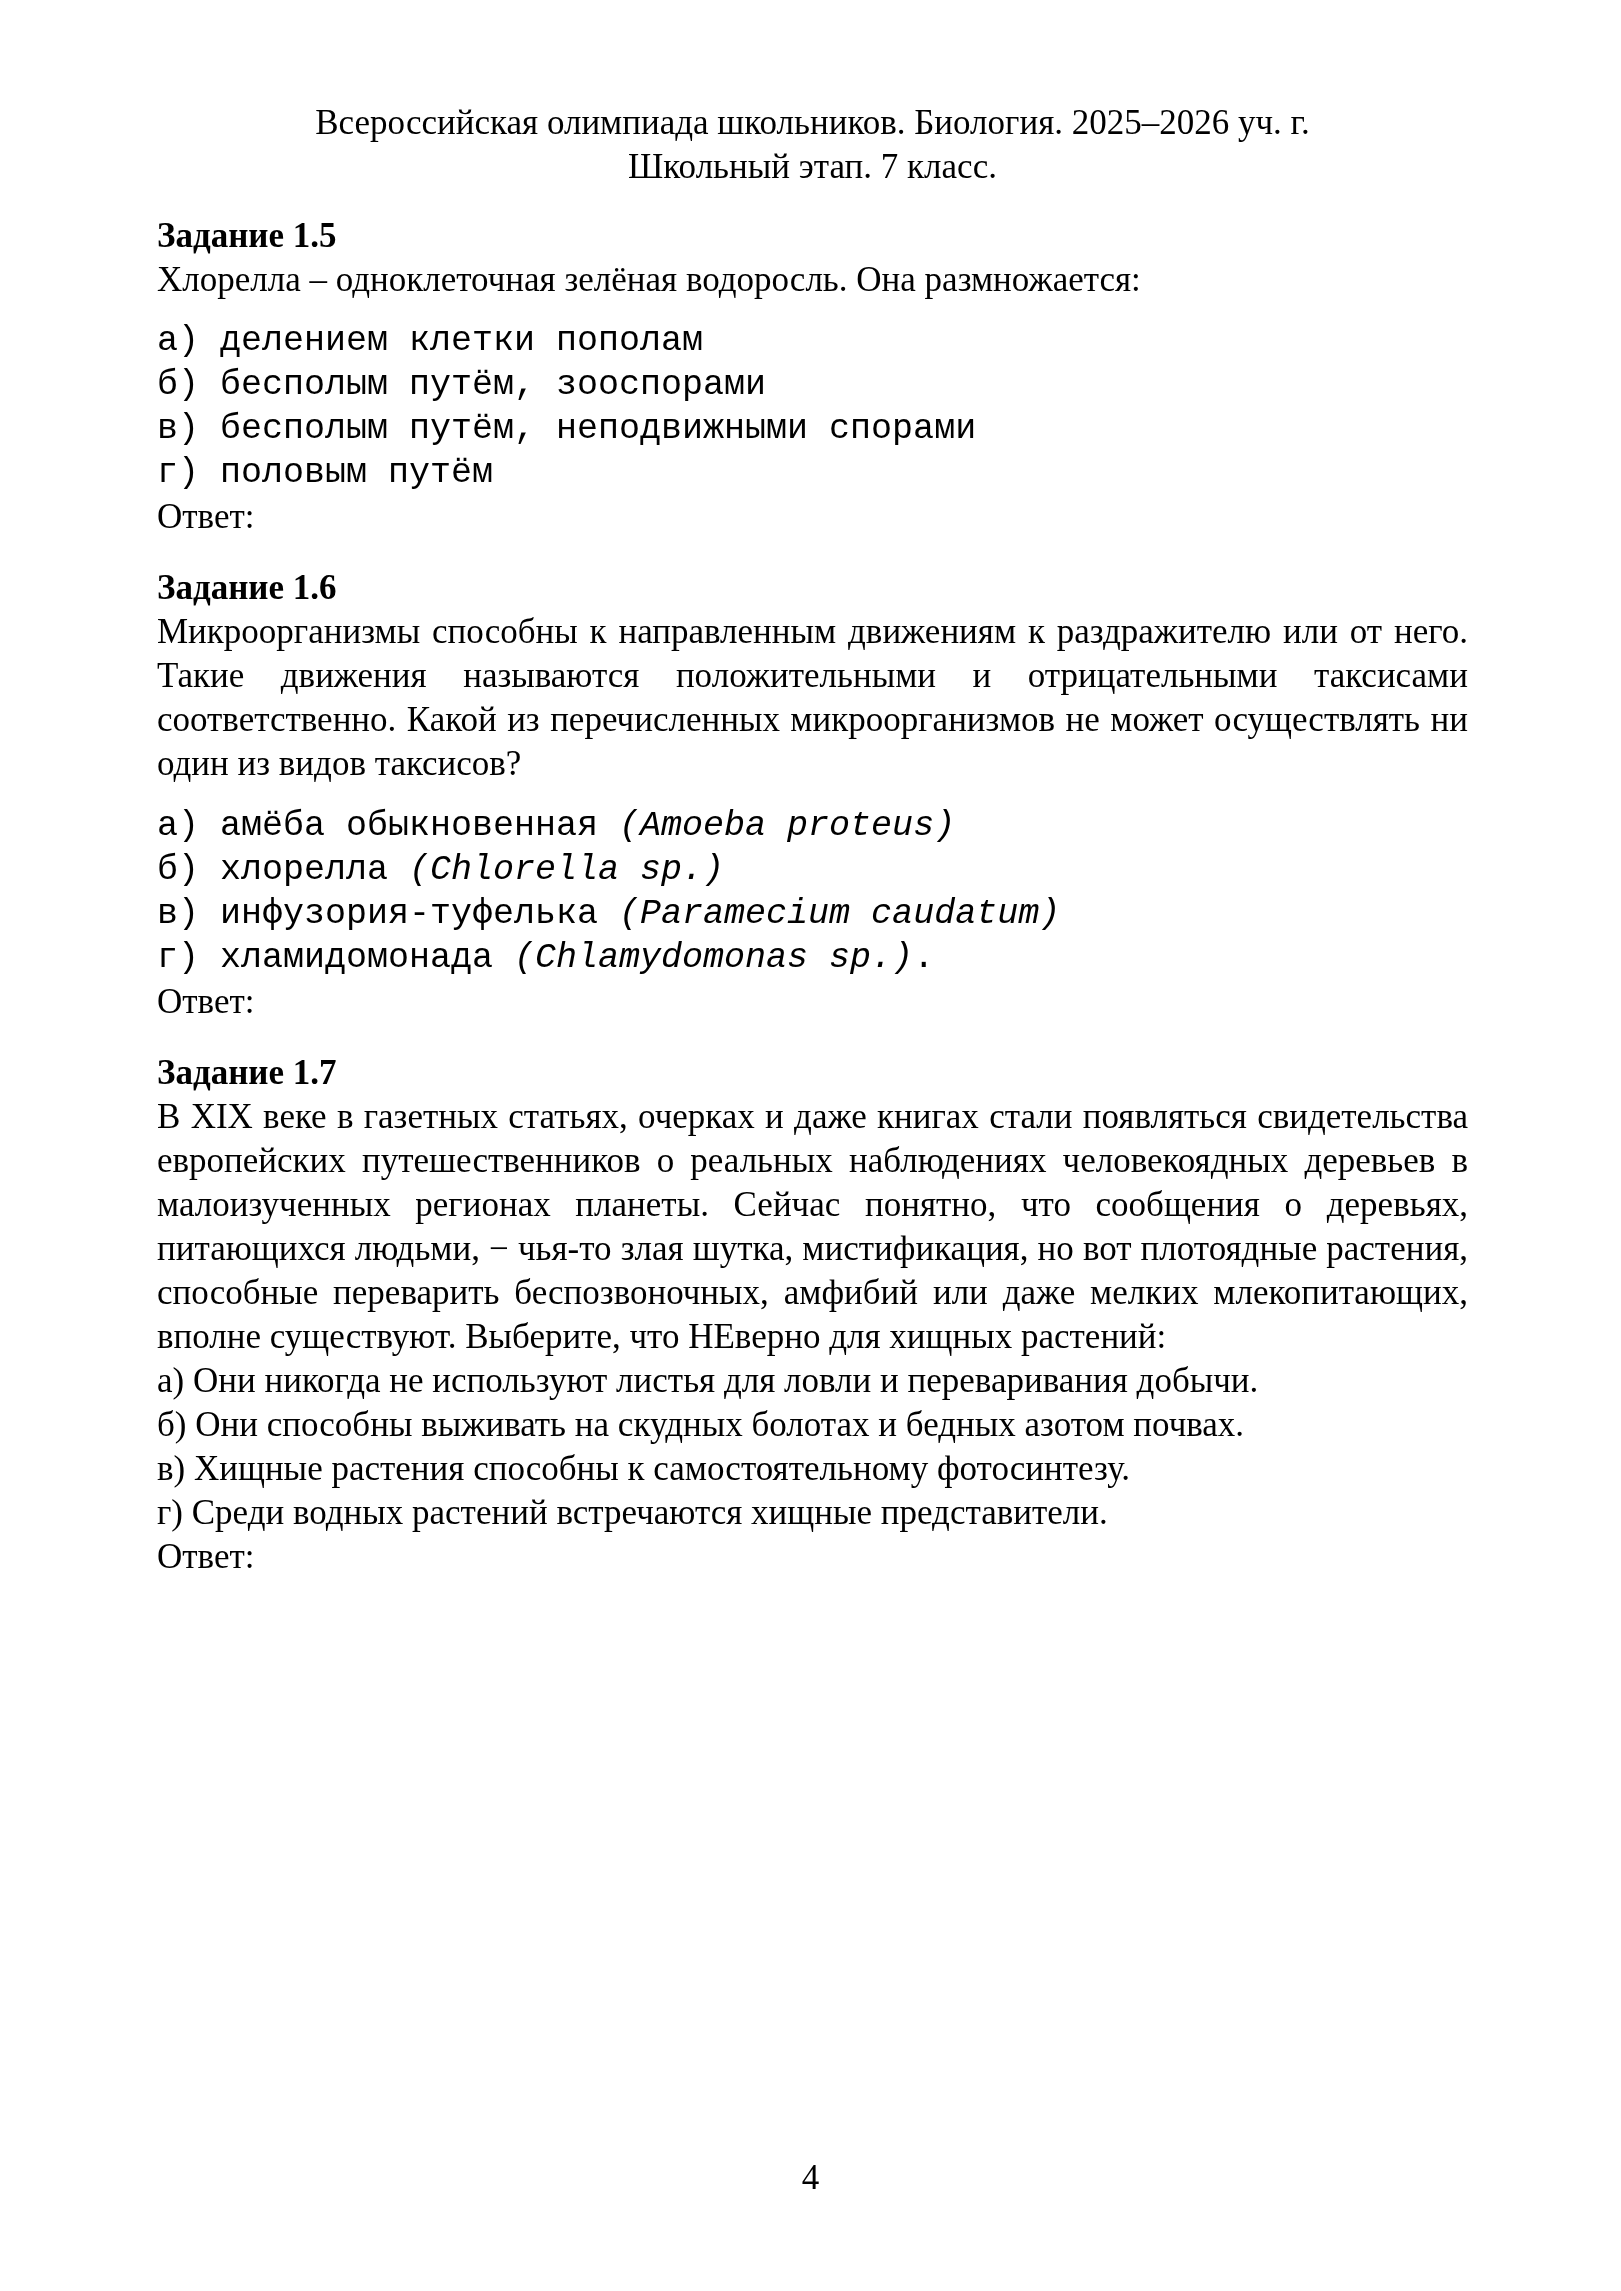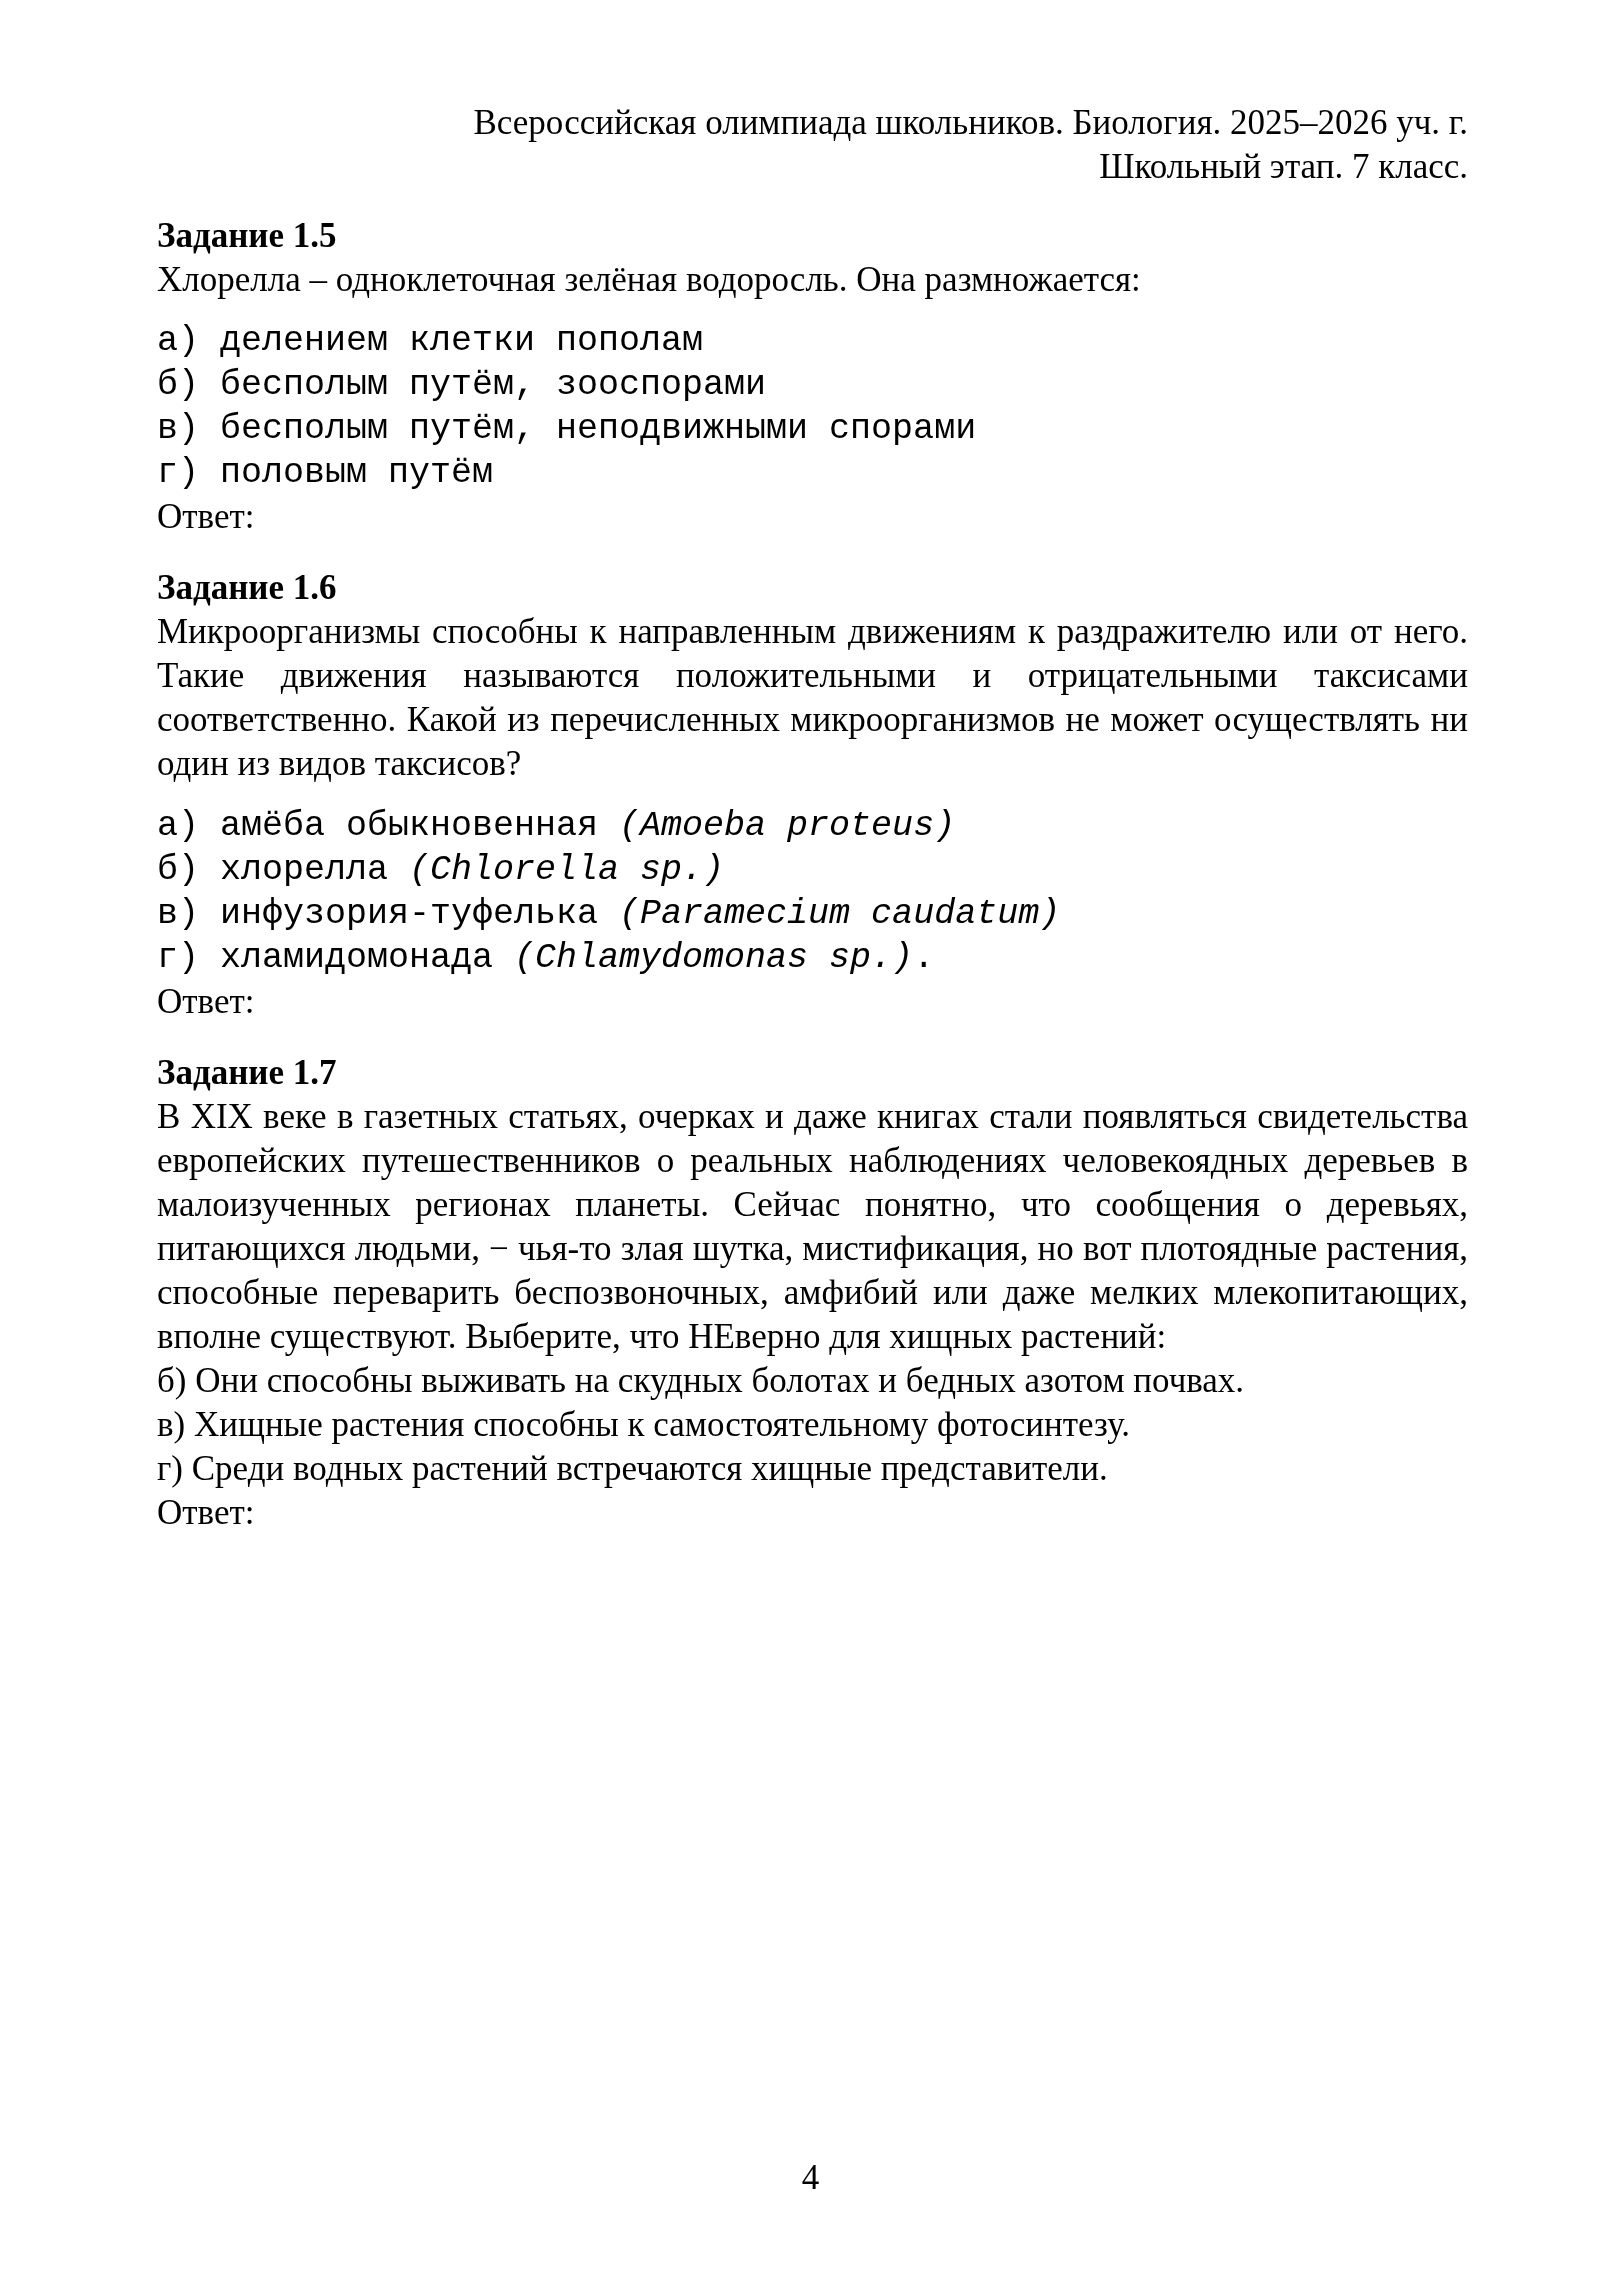--- a/index.html
+++ b/index.html
@@ -18,21 +18,21 @@
     line-height: 44px;
     overflow: hidden;
   }
   .content {
     position: absolute;
     left: 157px;
     top: 101px;
     width: 1311px;
   }
   .doc-header {
-    text-align: right;
+    text-align: center;
   }
   .task {
     margin-top: 27px;
   }
   .task.first {
     margin-top: 24.5px;
   }
   .task-title {
     font-weight: bold;
   }
@@ -87,20 +87,21 @@
         <div class="option"><span>в) инфузория-туфелька </span><span class="latin">(Paramecium caudatum)</span><span></span></div>
         <div class="option"><span>г) хламидомонада </span><span class="latin">(Chlamydomonas sp.)</span><span>.</span></div>
       </div>
       <div class="answer-line">Ответ:</div>
     </section>
 
     <section class="task">
       <div class="task-title">Задание 1.7</div>
       <p class="paragraph">В XIX веке в газетных статьях, очерках и даже книгах стали появляться свидетельства европейских путешественников о реальных наблюдениях человекоядных деревьев в малоизученных регионах планеты. Сейчас понятно, что сообщения о деревьях, питающихся людьми, − чья-то злая шутка, мистификация, но вот плотоядные растения, способные переварить беспозвоночных, амфибий или даже мелких млекопитающих, вполне существуют. Выберите, что НЕверно для хищных растений:</p>
       <div class="options">
+        <div class="option">а) Они никогда не используют листья для ловли и переваривания добычи.</div>
         <div class="option">б) Они способны выживать на скудных болотах и бедных азотом почвах.</div>
         <div class="option">в) Хищные растения способны к самостоятельному фотосинтезу.</div>
         <div class="option">г) Среди водных растений встречаются хищные представители.</div>
       </div>
       <div class="answer-line">Ответ:</div>
     </section>
 
   </div>
 
   <div class="page-footer">4</div>

